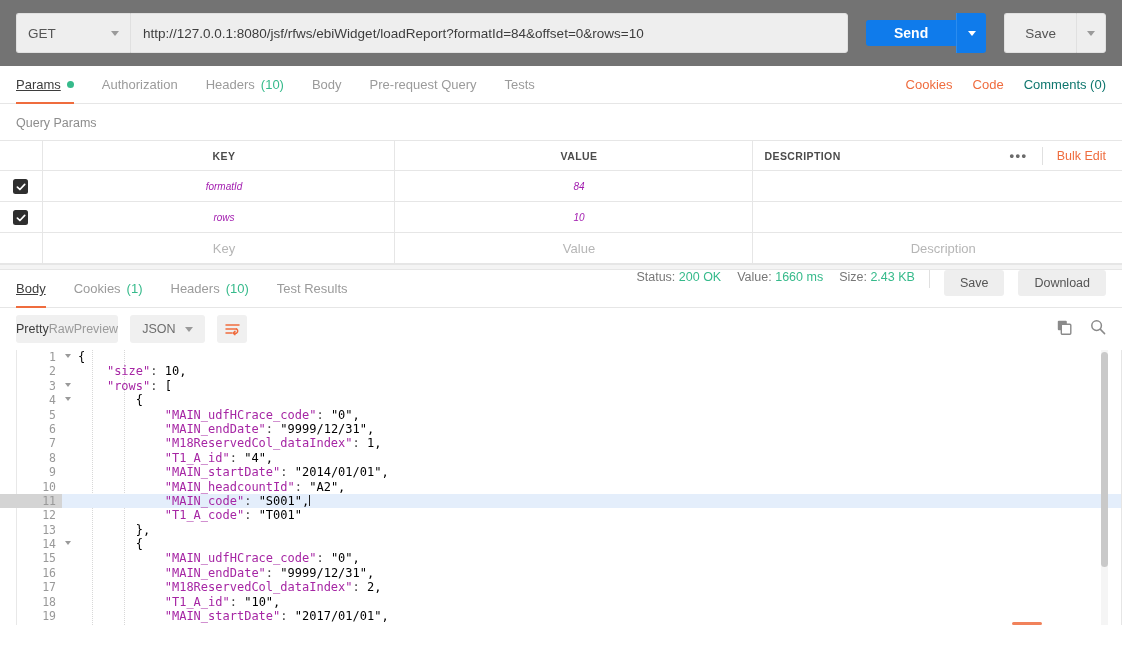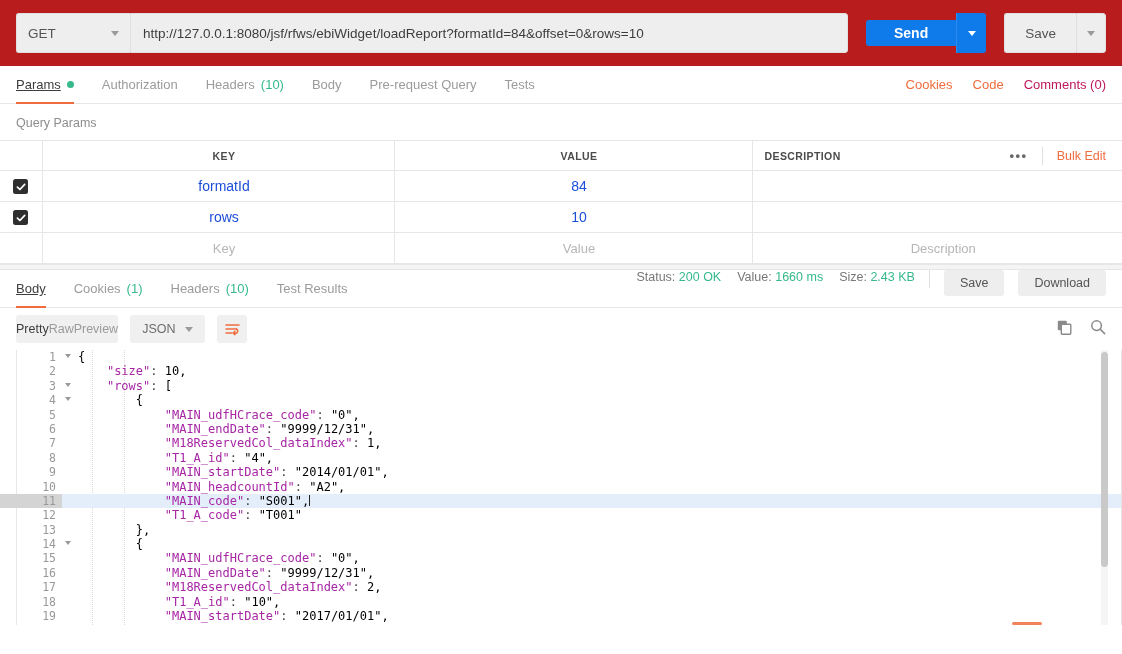--- a/index.html
+++ b/index.html
@@ -9,21 +9,21 @@
     overflow: hidden;
     background: #ffffff;
     font-family: "Liberation Sans", sans-serif;
     -webkit-font-smoothing: antialiased;
   }
   .app { width: 1122px; height: 654px; position: relative; background:#fff; }
 
   
   .urlbar {
     height: 66px; display: flex; align-items: center;
-    padding: 0 16px; gap: 0; background: #b91c1c;
+    padding: 0 16px; gap: 0; background: #737373;
   }
   .method-select {
     width: 114px; height: 40px; background: #eeeeee;
     border: 1px solid #e0e0e0; border-right: none;
     border-radius: 3px 0 0 3px;
     display: flex; align-items: center; justify-content: space-between;
     padding: 0 11px; font-size: 13.5px; color: #555; cursor: pointer;
   }
   .caret {
     width: 0; height: 0; border-left: 4.5px solid transparent;
@@ -74,41 +74,41 @@
   .rtab:first-child { padding-left: 0; text-decoration: underline; }
   .rtab.active { color: #3d3d3d; }
   .rtab.active::after {
     content: ""; position: absolute; left: 0; right: 14px; bottom: -1px;
     height: 2px; background: #ef6c3e;
   }
   .rtab:first-child.active::after { left: 0; right: 14px; }
   .dot-green { width: 7px; height: 7px; border-radius: 50%; background: #36ba8b; display:inline-block; }
   .cnt-green { color: #36ba8b; }
   .rlink { display: flex; align-items: center; padding: 0 10px; font-size: 13px; color: #ef6c3e; cursor: pointer; }
-  .rlink.muted { color: #be185d; text-align: right; }
+  .rlink.muted { color: #0f766e; text-align: right; }
   .rlink:last-child { padding-right: 0; }
 
   
   .qp-title { padding: 12px 16px 10px 16px; font-size: 12.5px; color: #8d8d8d; }
   .ptable { width: 100%; border-collapse: collapse; table-layout: fixed; }
   .ptable th, .ptable td {
     border: 1px solid #e6e6e6; border-left: none; height: 31px;
     text-align: center; font-weight: normal; padding: 0 0 0 12px; vertical-align: middle;
   }
   .ptable th:last-child, .ptable td:last-child { border-right: none; }
   .ptable tr > *:first-child { border-left: none; }
   .ptable th {
     font-size: 10.5px; color: #4b4b4b; font-weight: bold; letter-spacing: 0.4px;
     background: #fff; height: 30px;
   }
   .col-chk { width: 42px; padding: 0 !important; text-align: center !important; }
   .col-key { width: 352px; }
   .col-val { width: 358px; }
   .col-desc { }
-  .cell-txt { font-size: 14px; color: #1d4ed8; }
+  .cell-txt { font-size: 10px; color: #a21caf; font-style: italic; }
   .cell-ph { font-size: 13px; color: #b6b6b6; }
   .chk {
     width: 15px; height: 15px; border-radius: 2.5px; background: #2f2f2f;
     display: inline-flex; align-items: center; justify-content: center;
     cursor: pointer; vertical-align: middle;
   }
   .chk svg { display: block; }
   .th-actions { display: flex; align-items: center; justify-content: flex-end; padding-right: 16px; gap: 0; }
   .dots { color: #6b6b6b; letter-spacing: 1.5px; font-size: 13px; padding: 0 14px; cursor: pointer; line-height: 1; }
   .divider-v { width: 1px; height: 18px; background: #e0e0e0; }

